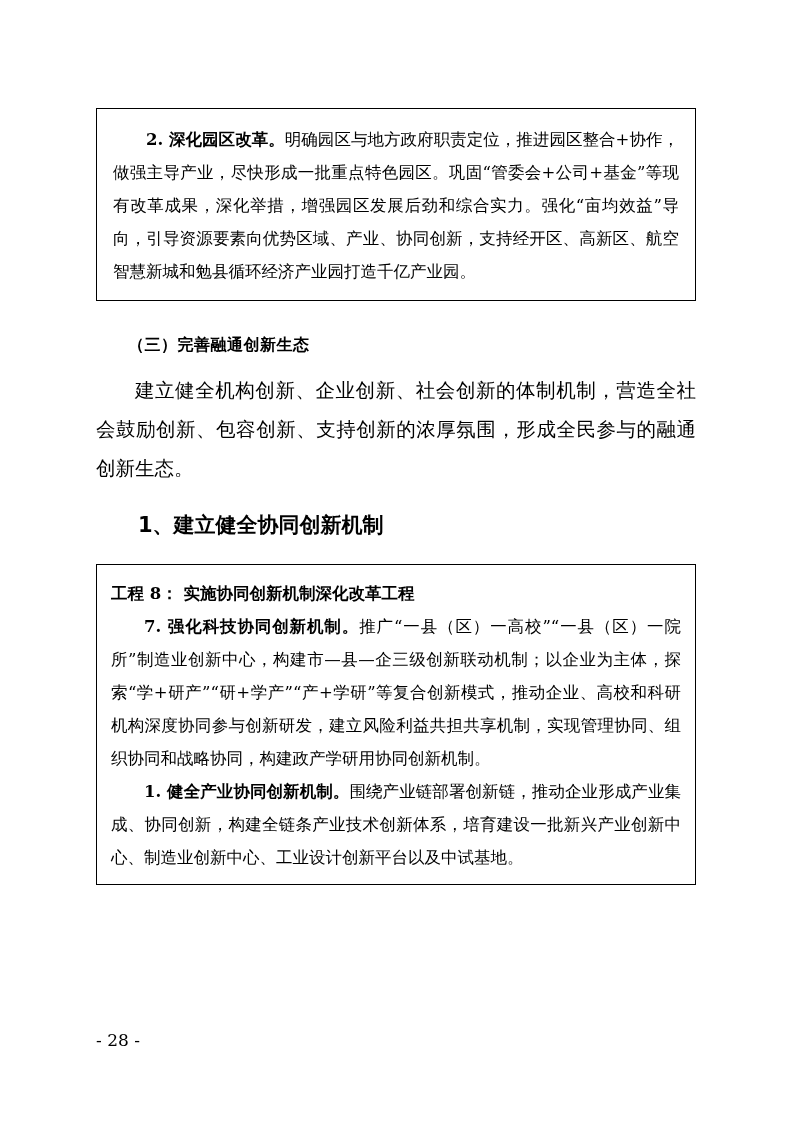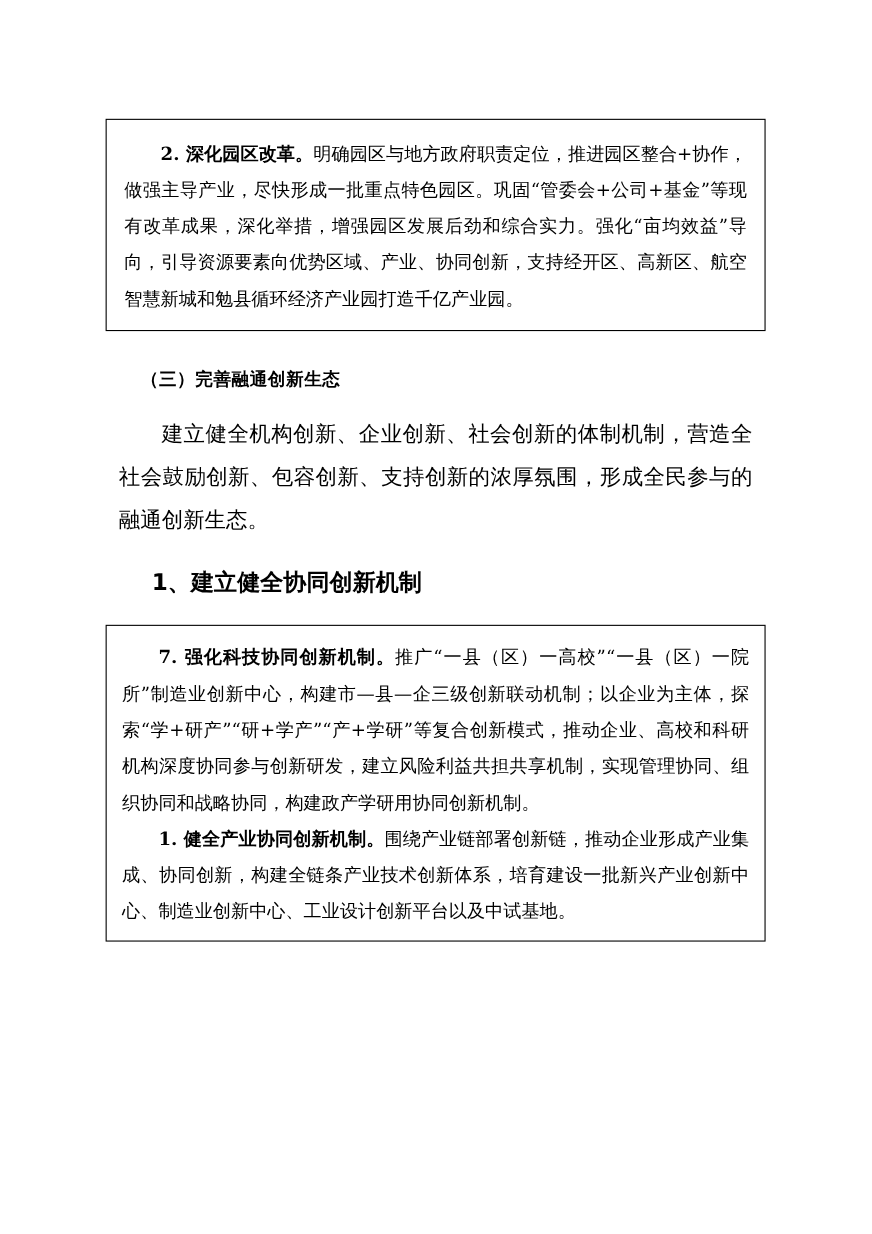--- a/index.html
+++ b/index.html
@@ -77,21 +77,21 @@
     margin: 20px 0 4px 0;
     text-indent: 2em;
     line-height: 34px;
   }
 
   
   p.body {
     font-size: 19.5px;
     line-height: 39px;
     text-indent: 2em;
-    margin: 12px;
+    margin: 0;
     text-align: justify;
     text-justify: inter-ideograph;
     font-family: "DejaVu Serif", "Liberation Serif", serif;
   }
   .gap-b { height: 18px; }
 
   .footer {
     position: absolute;
     left: 96px;
     top: 1030px;
@@ -114,19 +114,21 @@
     <h2 class="sec-head">（三）完善融通创新生态</h2>
 
     <p class="body">建立健全机构创新、企业创新、社会创新的体制机制，营造全社会鼓励创新、包容创新、支持创新的浓厚氛围，形成全民参与的融通创新生态。</p>
 
     <h3 class="sub-head">1、建立健全协同创新机制</h3>
 
 
     <div class="gap-b"></div>
 
     <div class="box">
+      <p class="box-title">工程 8： 实施协同创新机制深化改革工程</p>
       <p class="indent2"><span class="b">7. 强化科技协同创新机制。</span><span>推广“一县（区）一高校”“一县（区）一院所”制造业创新中心，构建市—县—企三级创新联动机制；以企业为主体，探索“学+研产”“研+学产”“产+学研”等复合创新模式，推动企业、高校和科研机构深度协同参与创新研发，建立风险利益共担共享机制，实现管理协同、组织协同和战略协同，构建政产学研用协同创新机制。</span></p>
       <p class="indent2"><span class="b">1. 健全产业协同创新机制。</span><span>围绕产业链部署创新链，推动企业形成产业集成、协同创新，构建全链条产业技术创新体系，培育建设一批新兴产业创新中心、制造业创新中心、工业设计创新平台以及中试基地。</span></p>
     </div>
 
   </div>
 
+  <div class="footer">- 28 -</div>
 </div>
 
 </body></html>

